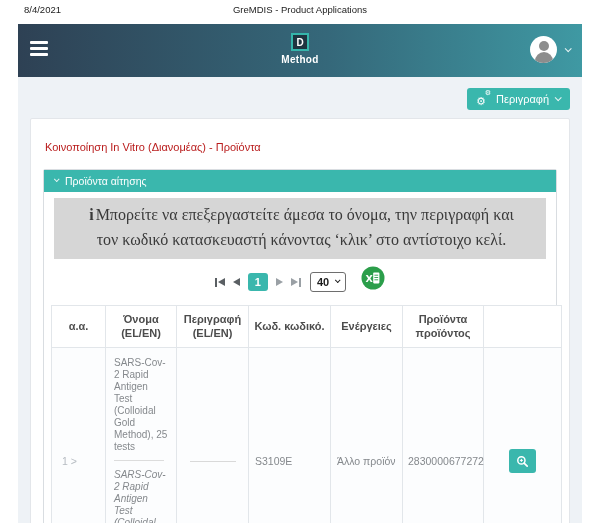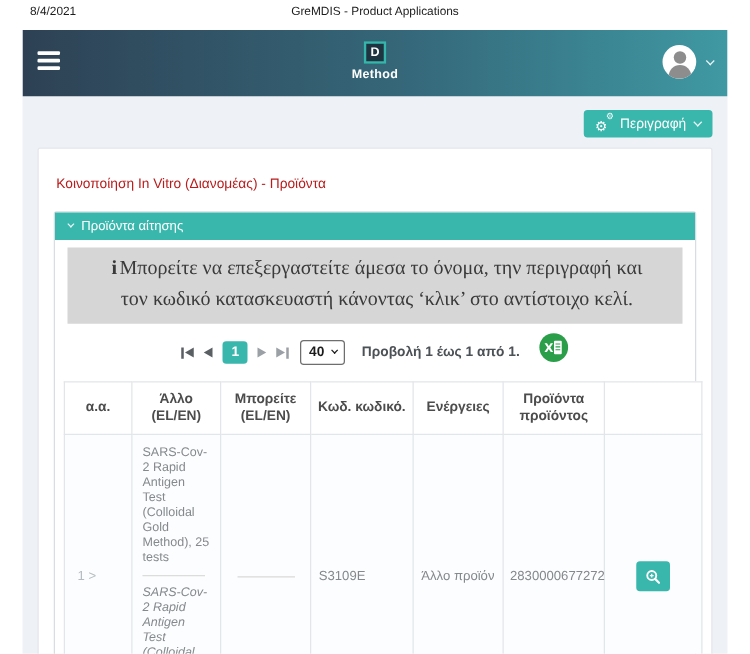--- a/index.html
+++ b/index.html
@@ -181,21 +181,20 @@
               </button>
               <button class="pg-btn">
                 <span class="tri-r"></span>
                   <span class="pg-bar-l"></span>
               </button>
             </div>
             <div class="size-select">
               <span>40</span>
               <span class="chev"></span>
             </div>
-            <span class="pg-summary">Προβολή 1 έως 1 από 1.</span>
             <button class="excel-btn">
               <svg width="24" height="24" viewBox="0 0 24 24">
                 <circle cx="12" cy="12" r="11.5" fill="#2b9e4a"></circle>
                 <rect x="12.2" y="6.6" width="6.2" height="10.8" rx="0.8" fill="#ffffff"></rect>
                 <line x1="13.4" y1="9.2" x2="17.2" y2="9.2" stroke="#2b9e4a" stroke-width="0.9"></line>
                 <line x1="13.4" y1="11.5" x2="17.2" y2="11.5" stroke="#2b9e4a" stroke-width="0.9"></line>
                 <line x1="13.4" y1="13.8" x2="17.2" y2="13.8" stroke="#2b9e4a" stroke-width="0.9"></line>
                 <text x="4.4" y="15.6" fill="#ffffff" font-size="9.5" font-weight="bold" font-family="DejaVu Sans, sans-serif">X</text>
               </svg>
             </button>
@@ -207,22 +206,22 @@
                 <col style="width:71px">
                 <col style="width:72px">
               <col style="width:82px">
                 <col style="width:72px">
                 <col style="width:81px">
               <col style="width:78px">
             </colgroup>
             <thead>
               <tr>
                 <th>α.α.</th>
-                <th>Άλλο (EL/EN)</th>
-                <th>Μπορείτε (EL/EN)</th>
+                <th>Όνομα (EL/EN)</th>
+                <th>Περιγραφή (EL/EN)</th>
                 <th>Κωδ. κωδικό.</th>
                 <th>Ενέργειες</th>
                 <th>Προϊόντα προϊόντος</th>
                 <th></th>
               </tr>
             </thead>
             <tbody>
               <tr>
                 <td class="cell-index">1 &gt;</td>
                 <td class="cell-name">

